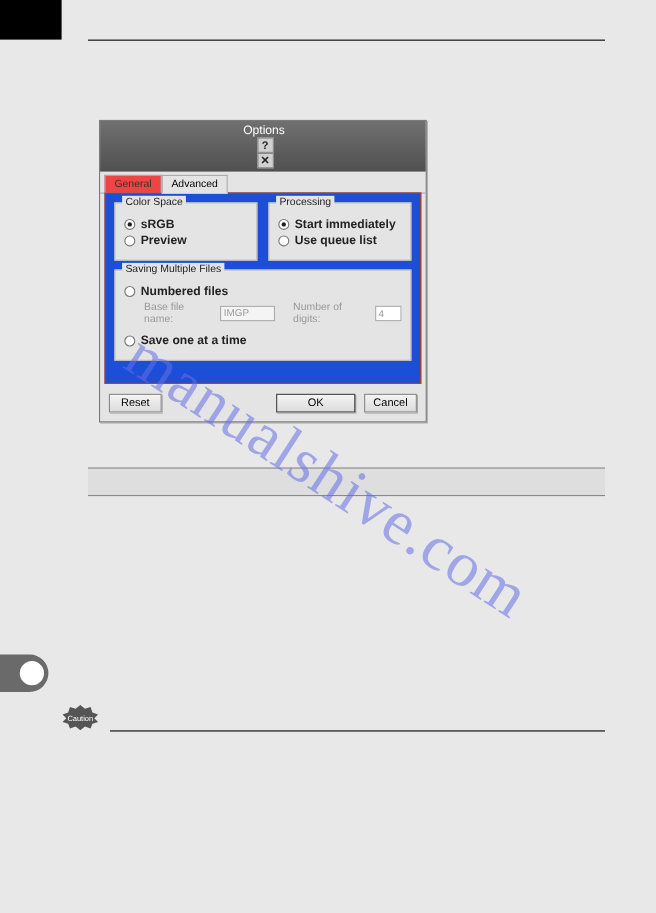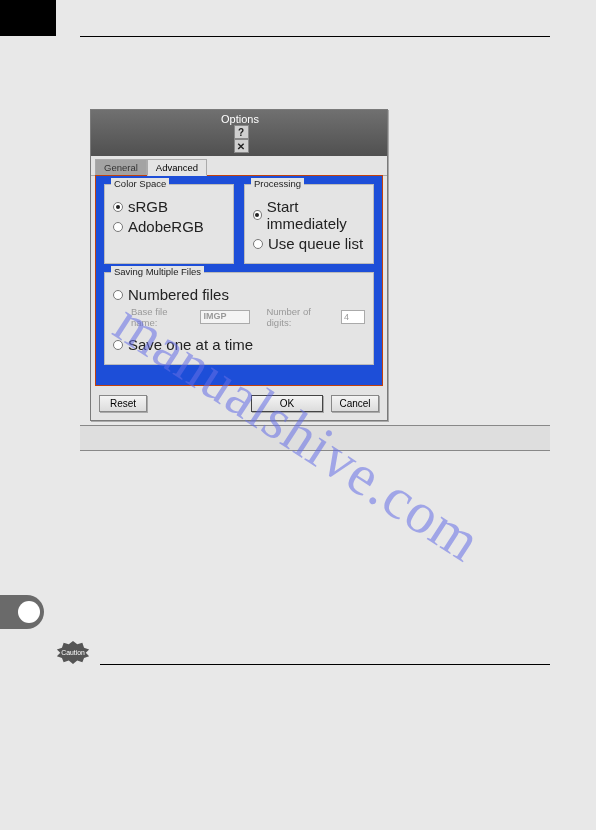--- a/index.html
+++ b/index.html
@@ -64,21 +64,21 @@
   }
   .tab {
     padding: 2px 8px 2px 8px;
     border: 1px solid #aaa;
     border-bottom: none;
     background: #e4e4e4;
     font-size: 9.5px;
     position: relative;
   }
   .tab.active { background: #e4e4e4; z-index: 2; border-bottom: 1px solid #e4e4e4; margin-bottom: -1px;}
-  .tab.inactive { background: #a3a3a3; color: #333;}
+  .tab.inactive { background: #ef4444; color: #333;}
   .tab-panel {
     border: 1px solid #c2410c;
     margin: 0 4px 4px 4px;
     padding: 8px 8px 10px 8px;
     background: #1d4ed8;
   }
   .groupbox {
     border: 1px solid #bbb;
     padding: 10px 8px 8px 8px;
     position: relative;
@@ -93,22 +93,23 @@
     font-size: 9.5px;
     color: #222;
   }
   .row2 { display: flex; gap: 10px; }
   .row2 > .groupbox { flex: 1; }
   .radio-row {
     display: flex;
     align-items: center;
     gap: 5px;
     margin: 3px 0;
-    font-size: 15px;
+    font-size: 11px;
     color: #222;
+    font-weight: bold;
   }
   .radio {
     width: 10px; height: 10px;
     border: 1px solid #777;
     border-radius: 50%;
     background: #fff;
     display: inline-flex;
     align-items: center; justify-content: center;
   }
   .radio.checked::after {
@@ -118,21 +119,20 @@
     background: #222;
   }
   .indent { margin-left: 18px; display: flex; align-items: center; gap: 16px; color: #999;}
   .textbox {
     border: 1px solid #aaa;
     background: #f4f4f4;
     color: #999;
     width: 60px; height: 14px;
     font-size: 9px;
     padding: 0 2px;
-    font-weight: bold;
   }
   .spinner {
     border: 1px solid #aaa;
     background: #fff;
     width: 28px; height: 14px;
     display: inline-flex;
     align-items: center;
     padding: 0 2px;
     font-size: 9px;
     color: #999;
@@ -232,21 +232,21 @@
 
     <div class="row2">
       <div class="groupbox">
         <span class="legend">Color Space</span>
         <div class="radio-row">
           <span class="radio checked"></span>
           <span>sRGB</span>
         </div>
         <div class="radio-row">
           <span class="radio"></span>
-          <span>AdobeRGB</span>
+          <span>Preview</span>
         </div>
       </div>
 
       <div class="groupbox">
         <span class="legend">Processing</span>
         <div class="radio-row">
           <span class="radio checked"></span>
           <span>Start immediately</span>
         </div>
         <div class="radio-row">

